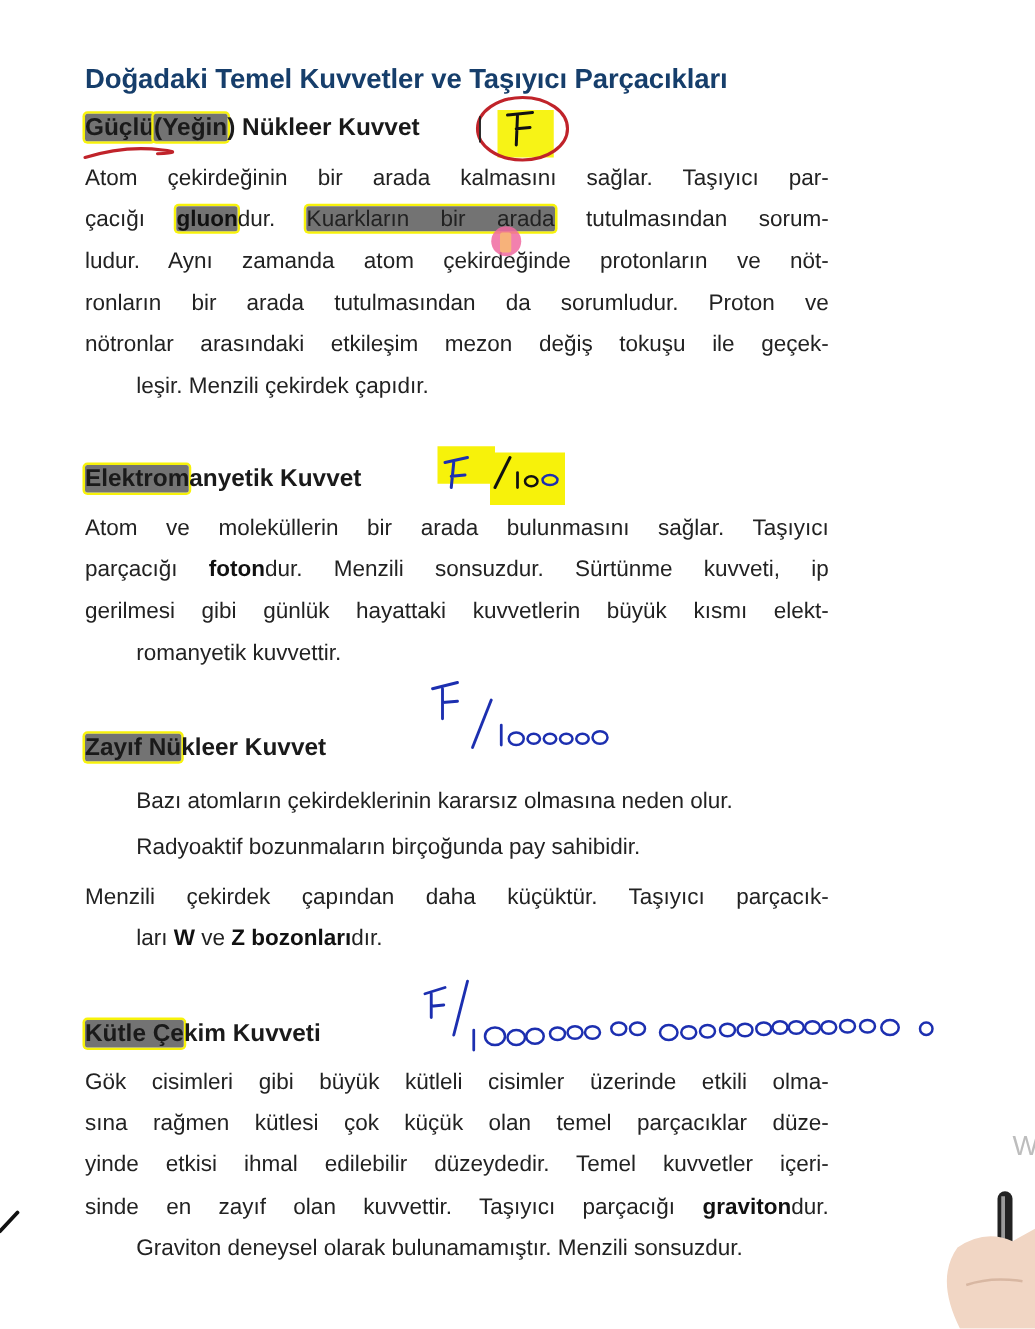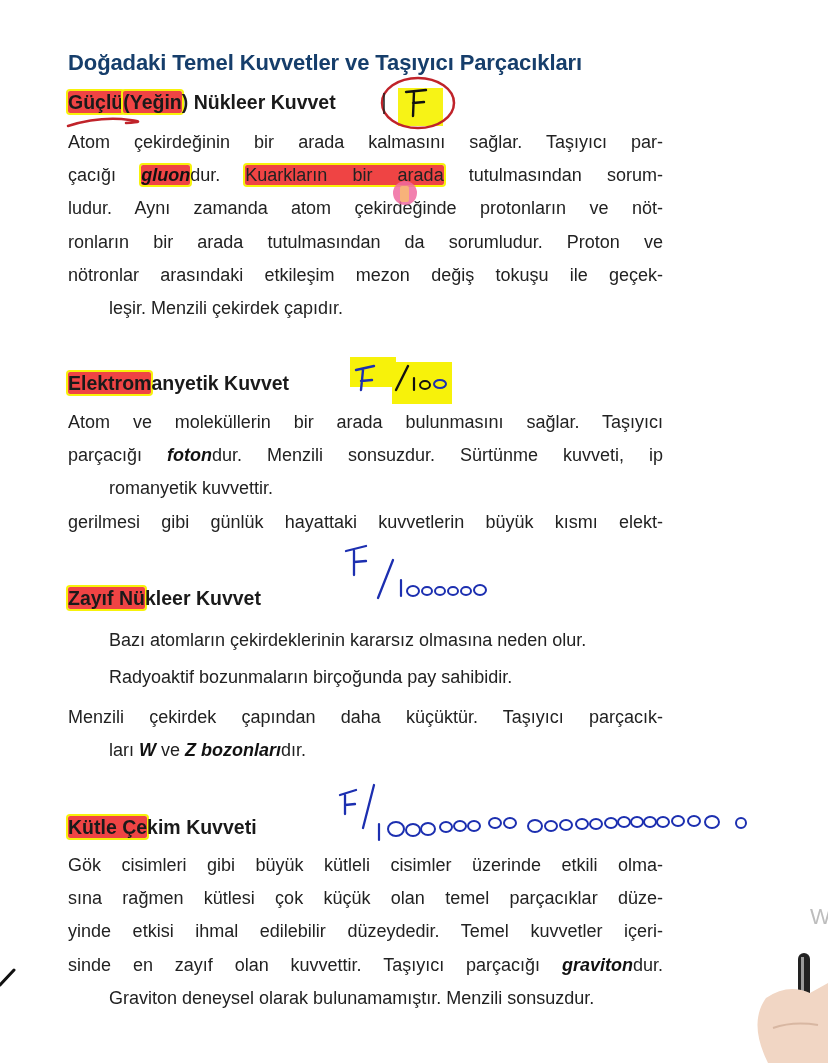--- a/index.html
+++ b/index.html
@@ -15,22 +15,22 @@
   .heading {
     position:absolute; left:68px; font-size:19.5px; font-weight:bold; color:#1a1a1a;
     white-space:nowrap;
   }
   .para {
     position:absolute; left:68px; width:595px; font-size:18px; line-height:33.2px;
     color:#222; text-align:justify; text-align-last:left;
   }
   .line { display:block; white-space:nowrap; text-align:justify; text-align-last:justify; }
   .line.last { text-align-last:left;margin-left:41px; }
-  .hl { background:#ef4444; border-radius:2px; box-shadow:0 0 0 2px #f7f20a; }
-  b { font-weight:bold; color:#111;font-style:italic; }
+  .hl { background:#737373; border-radius:2px; box-shadow:0 0 0 2px #f7f20a; }
+  b { font-weight:bold; color:#111; }
   .ink { position:absolute; pointer-events:none; }
   .hand { position:absolute; right:0; bottom:0; }
   .wm { position:absolute; left:810px; top:904px; color:#bdbdbd; font-size:22px; }
 </style>
 </head>
 <body>
 
 <div class="page">
 
   <div class="title">Doğadaki Temel Kuvvetler ve Taşıyıcı Parçacıkları</div>
@@ -46,22 +46,22 @@
     <span class="line">nötronlar arasındaki etkileşim mezon değiş tokuşu ile geçek-</span>
     <span class="line last">leşir. Menzili çekirdek çapıdır.</span>
   </div>
 
   <div class="heading" style="top:372px;text-align:right;">
     <span class="hl">Elektrom</span><span>anyetik Kuvvet</span>
   </div>
   <div class="para" style="top:406px;">
     <span class="line">Atom ve moleküllerin bir arada bulunmasını sağlar. Taşıyıcı</span>
     <span class="line"><span>parçacığı </span><b>foton</b><span>dur. Menzili sonsuzdur. Sürtünme kuvveti, ip</span></span>
+    <span class="line">gerilmesi gibi günlük hayattaki kuvvetlerin büyük kısmı elekt-</span>
     <span class="line last">romanyetik kuvvettir.</span>
-    <span class="line">gerilmesi gibi günlük hayattaki kuvvetlerin büyük kısmı elekt-</span>
   </div>
 
   <div class="heading" style="top:587px;">
     <span class="hl">Zayıf Nü</span><span>kleer Kuvvet</span>
   </div>
   <div class="para" style="top:624px;">
     <span class="line last">Bazı atomların çekirdeklerinin kararsız olmasına neden olur.</span>
   </div>
   <div class="para" style="top:661px;">
     <span class="line last">Radyoaktif bozunmaların birçoğunda pay sahibidir.</span>

